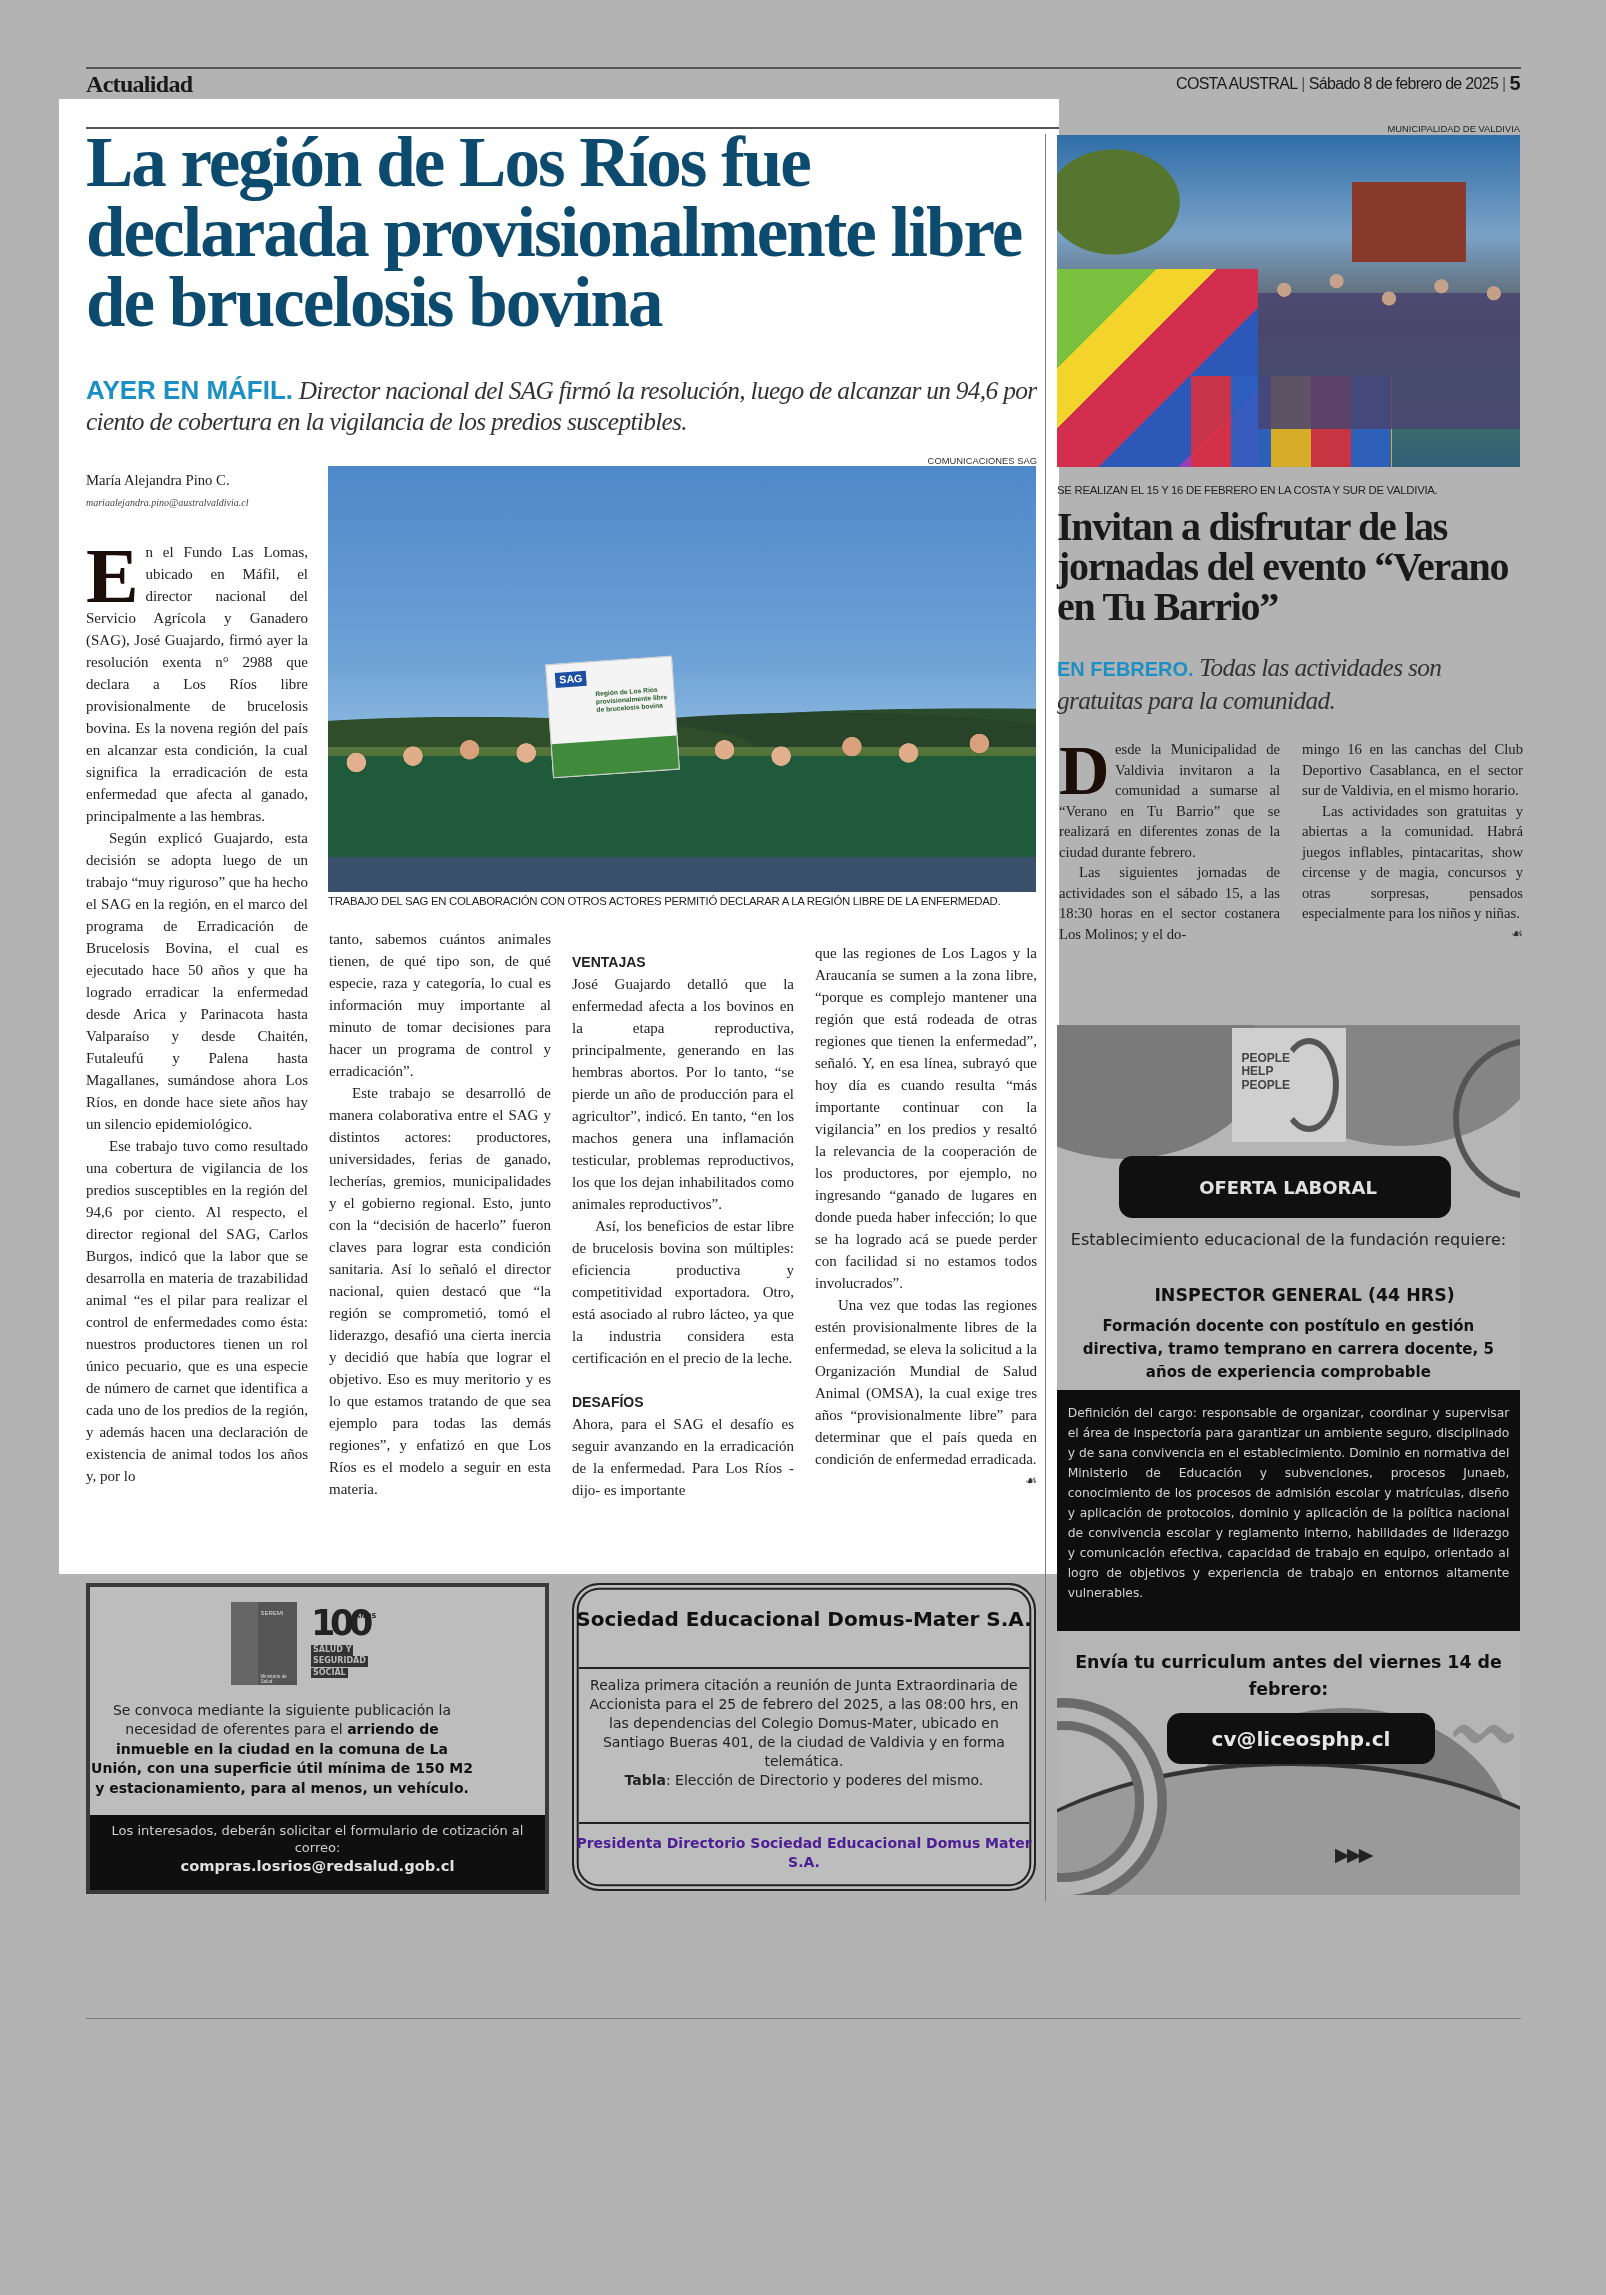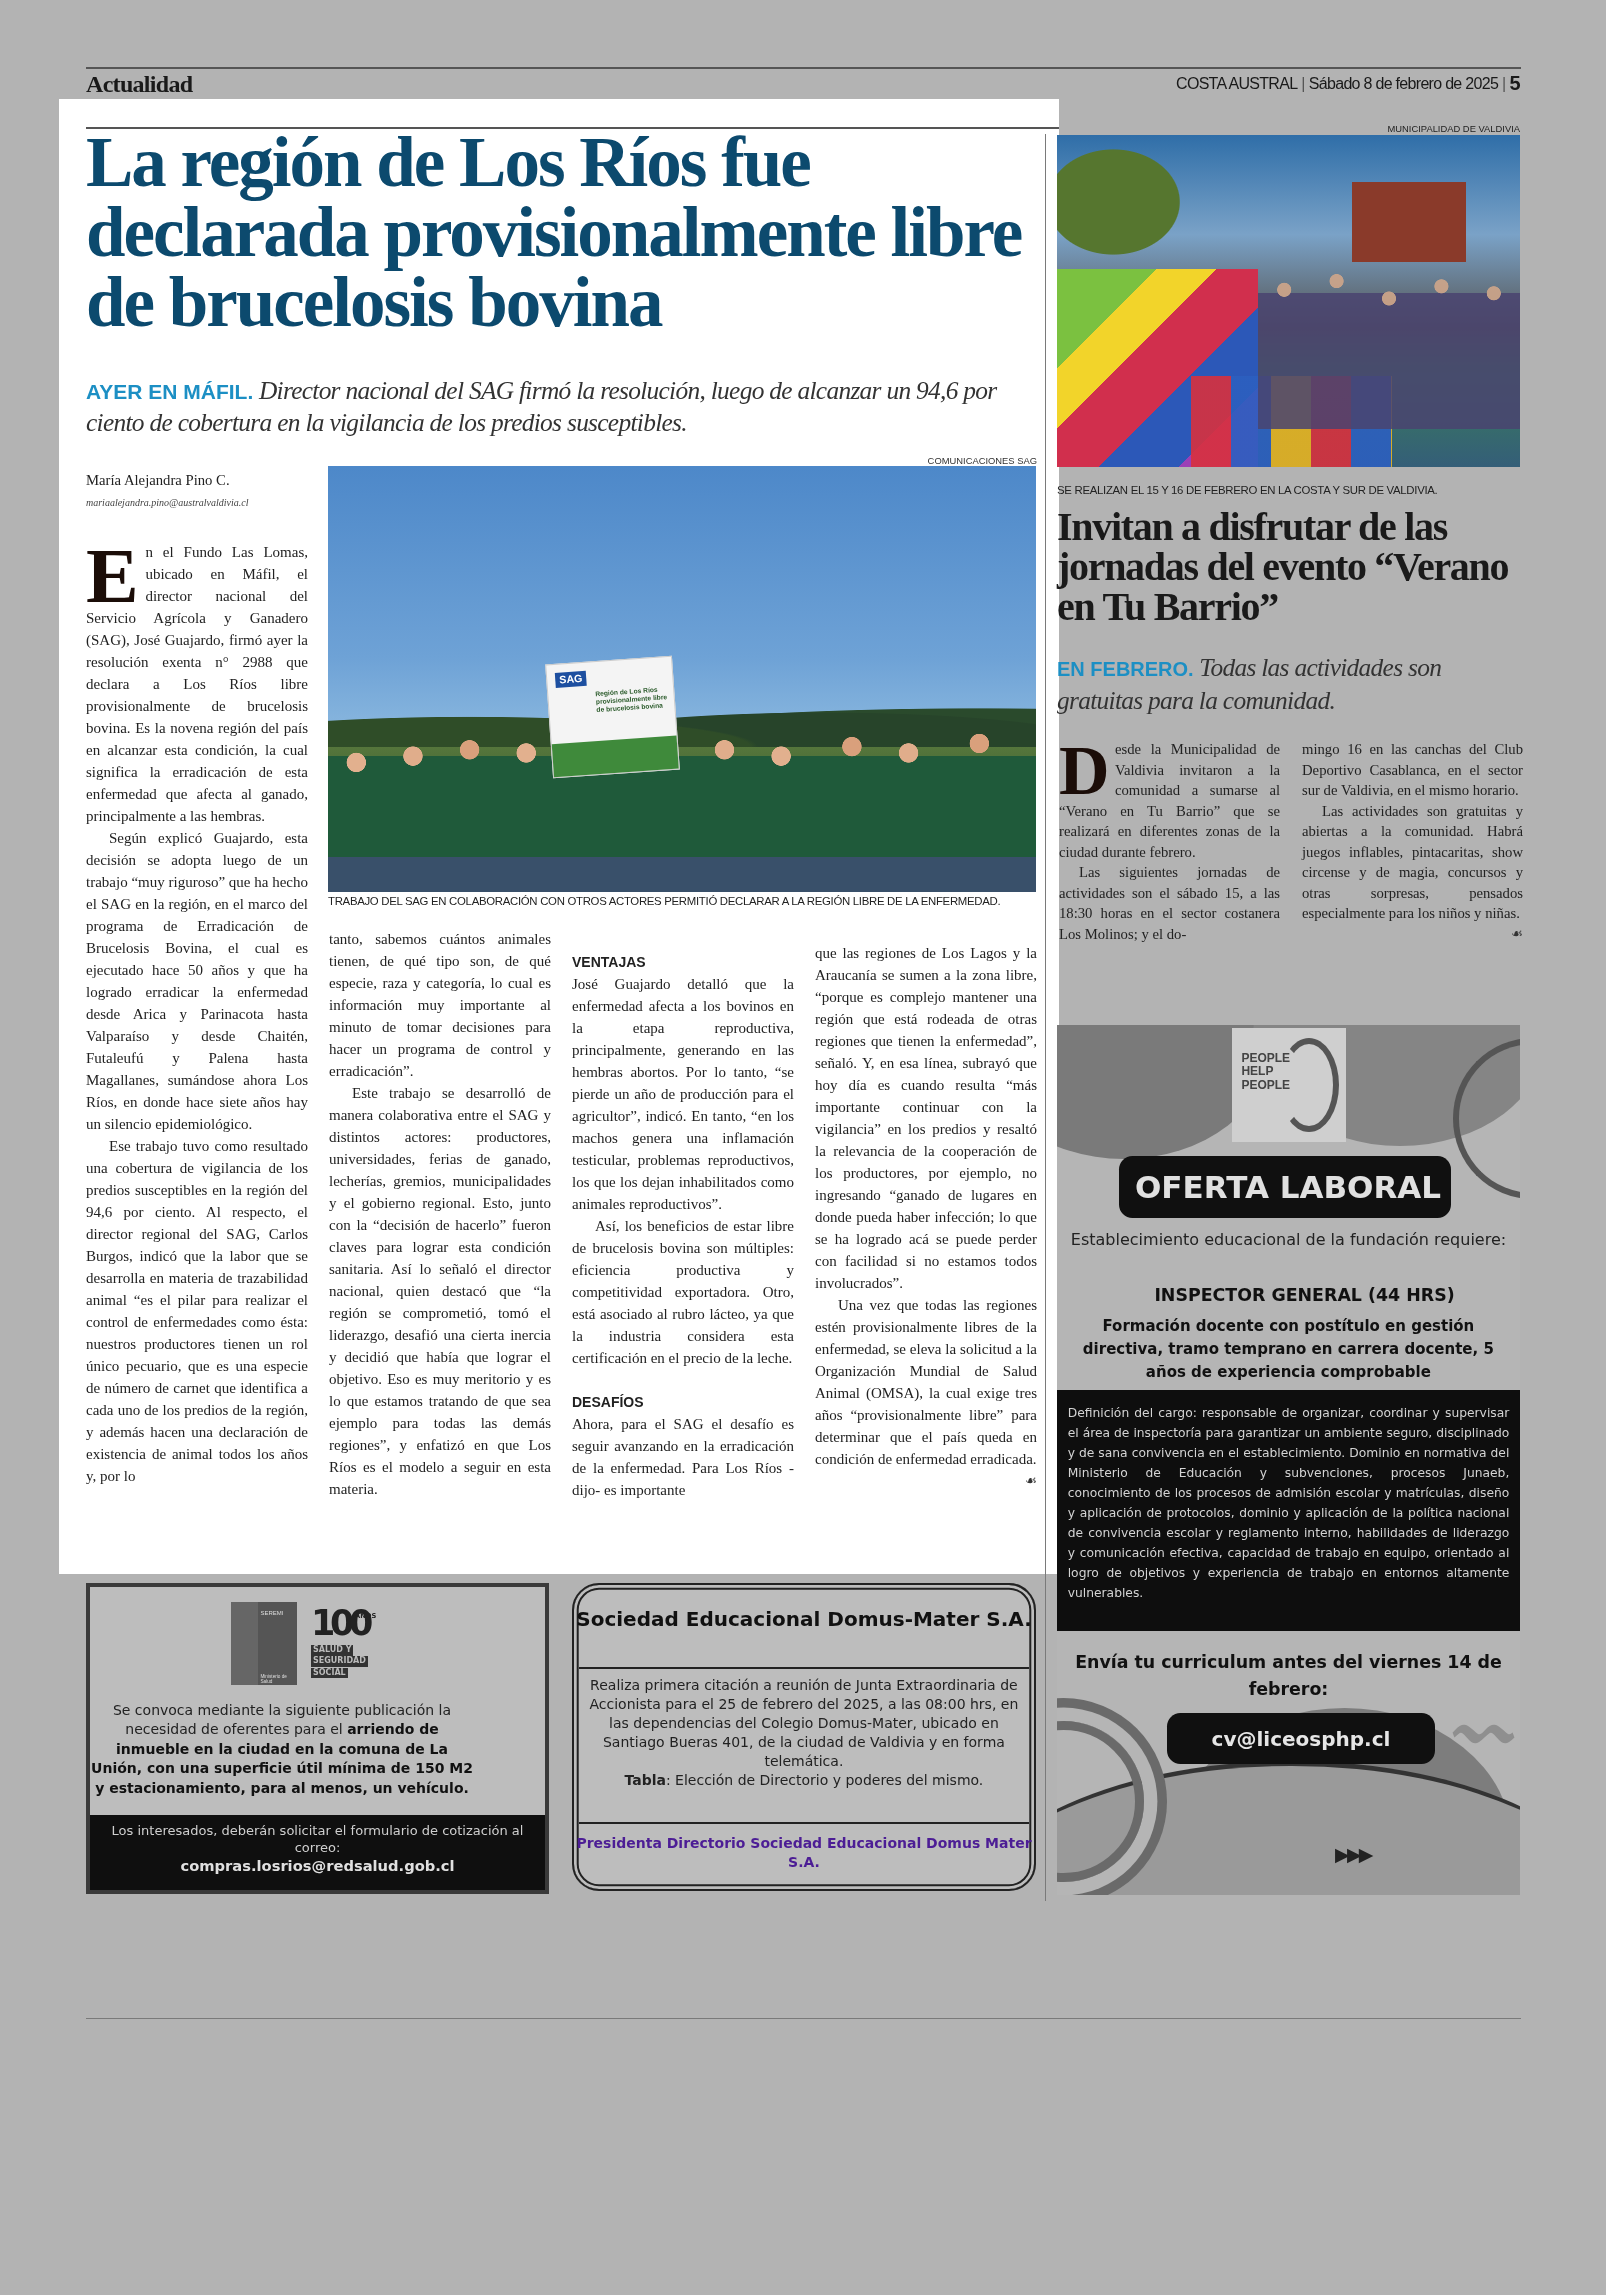--- a/index.html
+++ b/index.html
@@ -14,21 +14,21 @@
   .masthead-right { right: 86px; top: 72px; font-family: "Liberation Sans", sans-serif; font-size: 16px; color: #1a1a1a; letter-spacing: -0.7px; display: flex; align-items: center; gap: 4px; }
   .masthead-right .sep { color: #555; }
   .masthead-right .pg { font-weight: bold; font-size: 20px; }
 
   
   .main-article { left: 59px; top: 99px; width: 1000px; height: 1475px; background: #ffffff; }
   .main-article .rule2 { position: absolute; left: 27px; top: 28px; width: 973px; height: 2px; background: #555; }
 
   .headline { left: 86px; top: 127px; width: 957px; font-family: "Liberation Serif", serif; font-weight: bold; font-size: 71px; line-height: 70px; letter-spacing: -2px; color: #0c4a6e; }
   .deck { left: 86px; top: 375px; width: 964px; font-family: "Liberation Serif", serif; font-style: italic; font-size: 25.4px; line-height: 31px; color: #333; letter-spacing: -0.7px; }
-  .deck .kicker { font-family: "Liberation Sans", sans-serif; font-style: normal; font-weight: bold; color: #1c8fc4; font-size: 21px; letter-spacing: 0; text-align: center; }
+  .deck .kicker { font-family: "Liberation Sans", sans-serif; font-style: normal; font-weight: bold; color: #1c8fc4; font-size: 26px; letter-spacing: 0; text-align: center; }
 
   .photo-credit { left: 736px; top: 455px; width: 301px; text-align: right; font-family: "Liberation Sans", sans-serif; font-size: 9.4px; color: #333; }
 
   .byline { left: 86px; top: 472px; font-family: "Liberation Serif", serif; font-size: 14.7px; color: #222; }
   .byline-email { left: 86px; top: 497px; font-family: "Liberation Serif", serif; font-style: italic; font-size: 10px; color: #444; }
 
   
   .photo { left: 328px; top: 466px; width: 708px; height: 426px; overflow: hidden; background: linear-gradient(180deg, #4d88c9 0%, #6ea2d6 45%, #88b6de 62%, #5a7a3e 63%, #3c6130 80%, #8a7a5b 100%); }
   .photo .trees { position: absolute; left: 0; top: 221px; width: 100%; height: 60px; background: radial-gradient(ellipse at 20% 100%, #2f4d28 0 35%, transparent 36%), radial-gradient(ellipse at 70% 100%, #27442a 0 40%, transparent 41%), radial-gradient(ellipse at 92% 100%, #2a4a2c 0 45%, transparent 46%); }
   .photo .crowd { position: absolute; left: 0; top: 268px; width: 100%; height: 158px; background:
@@ -96,21 +96,21 @@
   .rc2 { left: 1302px; top: 739px; width: 221px; }
 
   
   .job-ad { left: 1057px; top: 1025px; width: 463px; height: 870px; background: #b5b5b5; overflow: hidden; }
   .job-ad .shape1 { position: absolute; left: -80px; top: -94px; width: 294px; height: 228px; border-radius: 50%; background: #7a7a7a; }
   .job-ad .shape2 { position: absolute; right: -27px; top: -100px; width: 294px; height: 221px; border-radius: 50%; background: #858585; }
   .job-ad .shape3 { position: absolute; right: -13.4px; top: 13.4px; width: 80px; height: 161px; border: 6.7px solid #555; border-right: none; border-radius: 80px 0 0 80px; }
   .job-ad .logo { position: absolute; left: 175px; top: 2.7px; width: 114px; height: 114px; background: #cfcfcf; }
   .job-ad .logo .lt { position: absolute; left: 9.4px; top: 24px; font-family: "Liberation Sans", sans-serif; font-weight: bold; font-size: 12px; line-height: 13.4px; color: #444; }
   .job-ad .logo .ring { position: absolute; left: 47px; top: 10.7px; width: 60px; height: 94px; border: 6.7px solid #555; border-radius: 50%; border-left-color: transparent; }
-  .job-ad .title-pill { position: absolute; left: 62px; top: 131px; width: 332px; height: 62px; background: #101010; border-radius: 13.4px; color: #e0e0e0; font-family: "DejaVu Sans", sans-serif; font-weight: bold; font-size: 31px; display: flex; align-items: center; justify-content: center; padding-left: 6px; }
+  .job-ad .title-pill { position: absolute; left: 62px; top: 131px; width: 332px; height: 62px; background: #101010; border-radius: 13.4px; color: #e0e0e0; font-family: "DejaVu Sans", sans-serif; font-weight: bold; font-size: 18px; display: flex; align-items: center; justify-content: center; padding-left: 6px; }
   .job-ad .intro { position: absolute; left: 0; top: 203px; width: 463px; text-align: center; font-family: "DejaVu Sans", sans-serif; font-size: 16px; line-height: 23px; color: #222; }
   .job-ad .position { position: absolute; left: 0; top: 260px; width: 463px; text-align: center; font-family: "DejaVu Sans", sans-serif; font-weight: bold; font-size: 17.4px; color: #111; margin-left: 16px; }
   .job-ad .reqs { position: absolute; left: 13.4px; top: 290px; width: 436px; text-align: center; font-family: "DejaVu Sans", sans-serif; font-weight: bold; font-size: 15px; line-height: 23px; color: #111; }
   .job-ad .desc { position: absolute; left: 0; top: 365px; width: 463px; height: 241px; background: #0e0e0e; padding: 13.4px 10.7px 0 10.7px; font-family: "DejaVu Sans", sans-serif; font-size: 12.3px; line-height: 20px; color: #d4d4d4; text-align: justify; }
   .job-ad .cta { position: absolute; left: 0; top: 624px; width: 463px; text-align: center; font-family: "DejaVu Sans", sans-serif; font-weight: bold; font-size: 17.4px; line-height: 27px; color: #111; }
   .job-ad .arcs { position: absolute; left: -100px; top: 736px; width: 669px; height: 335px; border-radius: 50%; background: #9a9a9a; border-top: 5.4px solid #333; }
   .job-ad .arcs2 { position: absolute; left: 120px; top: 683px; width: 335px; height: 268px; border-radius: 50%; background: #7d7d7d; }
   .job-ad .rings { position: absolute; left: -74px; top: 696px; width: 161px; height: 161px; border-radius: 50%; border: 9.4px solid #6a6a6a; box-shadow: 0 0 0 13.4px #b5b5b5, 0 0 0 23px #6a6a6a; }
   .job-ad .email-pill { position: absolute; left: 110px; top: 688px; width: 268px; height: 51px; background: #101010; border-radius: 13.4px; color: #e6e6e6; font-family: "DejaVu Sans", sans-serif; font-weight: bold; font-size: 20px; display: flex; align-items: center; justify-content: center; z-index: 2; }
   .job-ad .zig { position: absolute; right: 20px; top: 676px; font-family: "DejaVu Sans", sans-serif; font-size: 60px; color: #8f8f8f; letter-spacing: -13.4px; line-height: 60px; z-index: 1; }

